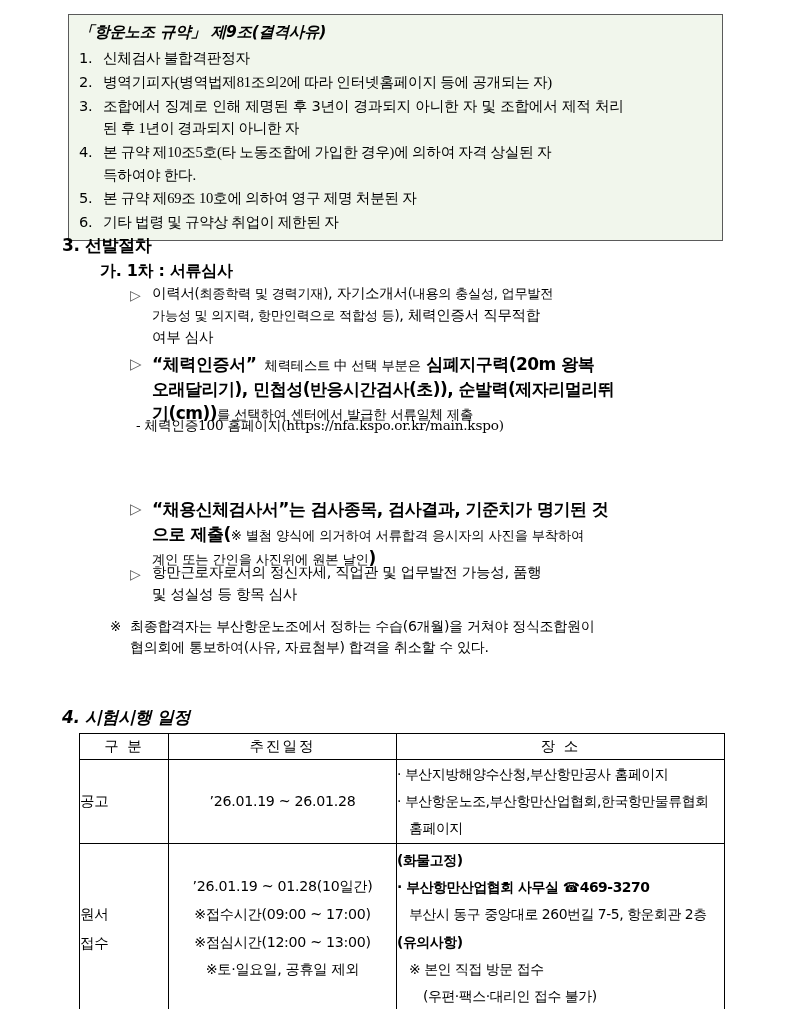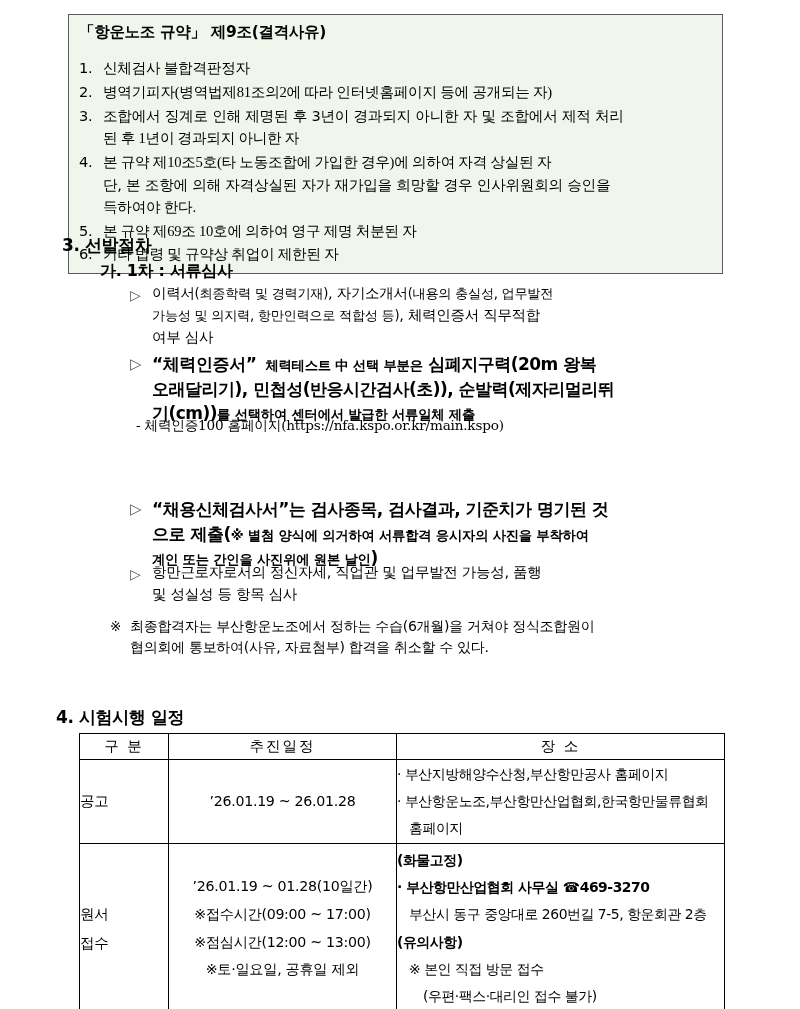--- a/index.html
+++ b/index.html
@@ -31,21 +31,22 @@
     border: 1px solid #5a5a5a;
     background: #f1f6ec;
     box-sizing: border-box;
     padding: 6px 8px 7px 10px;
   }
   .clause-title {
     font-size: 15.5px;
     font-weight: bold;
     line-height: 1.45;
     letter-spacing: -0.3px;
-    margin-bottom: 14px;
+    margin-bottom: 4px;
+    font-style: italic;
   }
   .clause-item {
     display: flex;
     font-size: 14.6px;
     line-height: 1.55;
     letter-spacing: -0.25px;
     margin-top: 1px;
   }
   .clause-num {
     flex: 0 0 auto;
@@ -128,21 +129,21 @@
     font-weight: bold;
     letter-spacing: -0.4px;
   }
   .em-big {
     font-size: 17px;
     font-weight: bold;
     letter-spacing: -0.5px;
   }
   .plain-sm {
     font-size: 13.3px;
-    font-weight: bold;
+    font-weight: normal;
     letter-spacing: -0.2px;
   }
 
   .dash-note {
     position: absolute;
     font-size: 13.6px;
     letter-spacing: -0.2px;
     white-space: nowrap;
     font-family: "DejaVu Serif", "Liberation Serif", serif;
   }
@@ -250,21 +251,20 @@
       <div class="clause-text">
         <span class="clause-sub">조합에서 징계로 인해 제명된 후 3년이 경과되지 아니한 자 및 조합에서 제적 처리</span>
         <span class="clause-sub-last">된 후 1년이 경과되지 아니한 자</span>
       </div>
     </div>
 
     <div class="clause-item">
       <div class="clause-num">4.</div>
       <div class="clause-text">
         <span class="clause-sub-last">본 규약 제10조5호(타 노동조합에 가입한 경우)에 의하여 자격 상실된 자</span>
-        <span class="clause-sub">단, 본 조항에 의해 자격상실된 자가 재가입을 희망할 경우 인사위원회의 승인을</span>
         <span class="clause-sub-last">득하여야 한다.</span>
       </div>
     </div>
 
     <div class="clause-item">
       <div class="clause-num">5.</div>
       <div class="clause-text">
         <span class="clause-sub-last">본 규약 제69조 10호에 의하여 영구 제명 처분된 자</span>
       </div>
     </div>
@@ -320,21 +320,21 @@
   </div>
 
   <div class="star-block" style="left:110px; top:616px; width:612px;">
     <div class="star-mark">※</div>
     <div class="star-text">
       <span class="justify-line">최종합격자는 부산항운노조에서 정하는 수습(6개월)을 거쳐야 정식조합원이</span>
       <span class="last-line">협의회에 통보하여(사유, 자료첨부) 합격을 취소할 수 있다.</span>
     </div>
   </div>
 
-  <div class="sec-head" style="left:56px; top:706px;">4. 시험시행 일정</div>
+  <div class="sec-head" style="left:62px; top:706px;font-style:italic;">4. 시험시행 일정</div>
 
   <div class="sched-wrap">
     <table class="sched">
       <colgroup>
         <col class="col-a">
           <col class="col-b">
           <col class="col-c">
       </colgroup>
       <thead>
         <tr>

